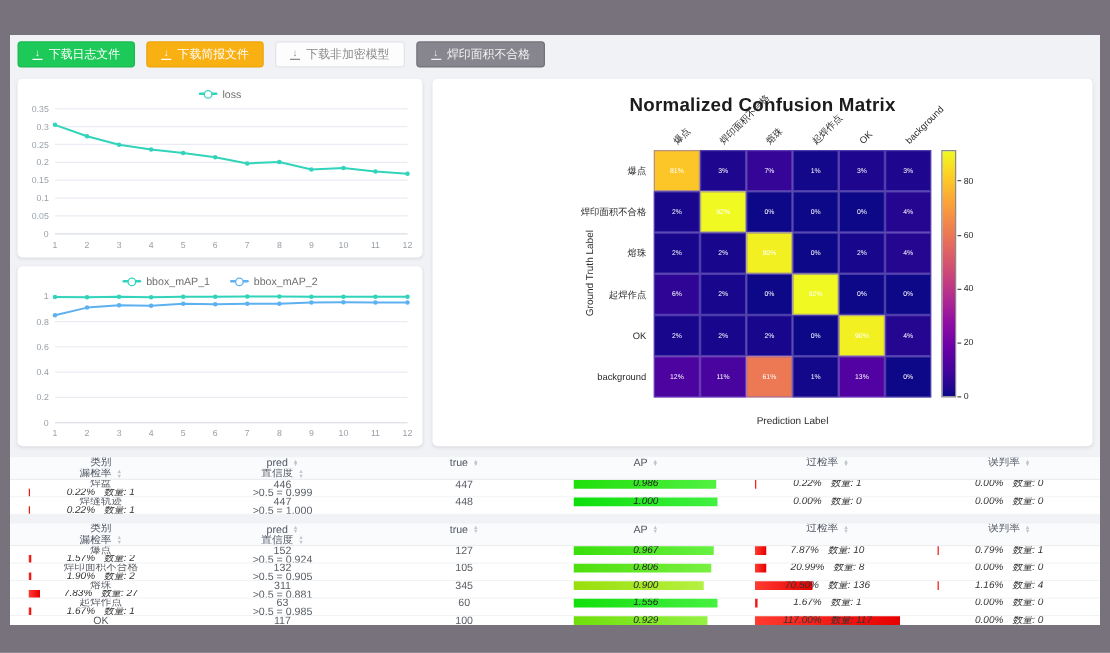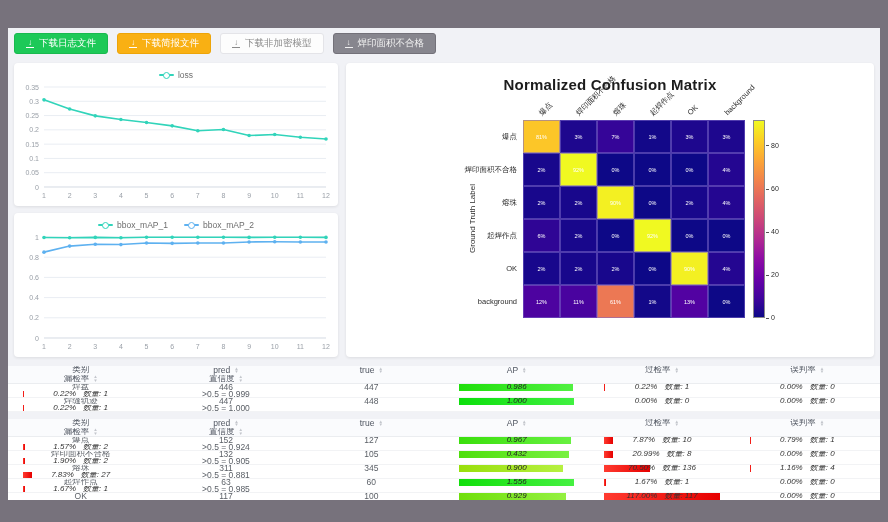--- a/index.html
+++ b/index.html
@@ -222,20 +222,21 @@
               <circle cx="260.72727272727275" cy="10.747" r="1.8" fill="#5eb1f0"></circle>
               <circle cx="286.3636363636364" cy="11.050000000000011" r="1.8" fill="#5eb1f0"></circle>
               <circle cx="312" cy="11.050000000000011" r="1.8" fill="#5eb1f0"></circle>
             </svg>
         </div>
       </div>
 
       <div class="card cm-card" id="cmCard">
         <div class="cm-title">Normalized Confusion Matrix</div>
         <div class="cm-ylabel" style="left:66px; top:151px; width:120px;">Ground Truth Label</div>
+        <div class="cm-xlabel" style="left:177px; top:269px; width:222px;">Prediction Label</div>
       <div class="cm-rowlabel" style="left: 0px; width: 171px; top: 57px; height: 33px; line-height: 33px;">爆点</div>
           <div class="cm-collabel" style="left: 197.5px; top: 45px;">爆点</div>
           <div class="cm-rowlabel" style="left: 0px; width: 171px; top: 90px; height: 33px; line-height: 33px;">焊印面积不合格</div>
           <div class="cm-collabel" style="left: 234.5px; top: 45px;">焊印面积不合格</div>
           <div class="cm-rowlabel" style="left: 0px; width: 171px; top: 123px; height: 33px; line-height: 33px;">熔珠</div>
           <div class="cm-collabel" style="left: 271.5px; top: 45px;">熔珠</div>
           <div class="cm-rowlabel" style="left: 0px; width: 171px; top: 156px; height: 33px; line-height: 33px;">起焊作点</div>
           <div class="cm-collabel" style="left: 308.5px; top: 45px;">起焊作点</div>
           <div class="cm-rowlabel" style="left: 0px; width: 171px; top: 189px; height: 33px; line-height: 33px;">OK</div>
           <div class="cm-collabel" style="left: 345.5px; top: 45px;">OK</div>
@@ -518,21 +519,21 @@
               <span class="conf-text">&gt;0.5 = 0.924</span>
             </div>
           </div>
           <div class="t-row t-body-row">
             <div class="t-cell">焊印面积不合格</div>
             <div class="t-cell">132</div>
             <div class="t-cell">105</div>
             <div class="t-cell">
               <div class="bar-wrap">
                 <div class="bar-fill" style="width:95.3%;background:linear-gradient(90deg,hsl(101.19999999999999,90%,46%),hsl(101.19999999999999,86%,60%));"></div>
-                <div class="bar-text" style="color:#222">0.432</div>
+                <div class="bar-text" style="color:#222">0.806</div>
               </div>
             </div>
             <div class="t-cell">
               <div class="bar-wrap">
                 <div class="bar-fill" style="width:7.62%;background:linear-gradient(90deg,#ff3b30,#e60000);"></div>
                 <div class="bar-text">
                   <span>20.99%</span>
                   <span>数量: 8</span>
                 </div>
               </div>

